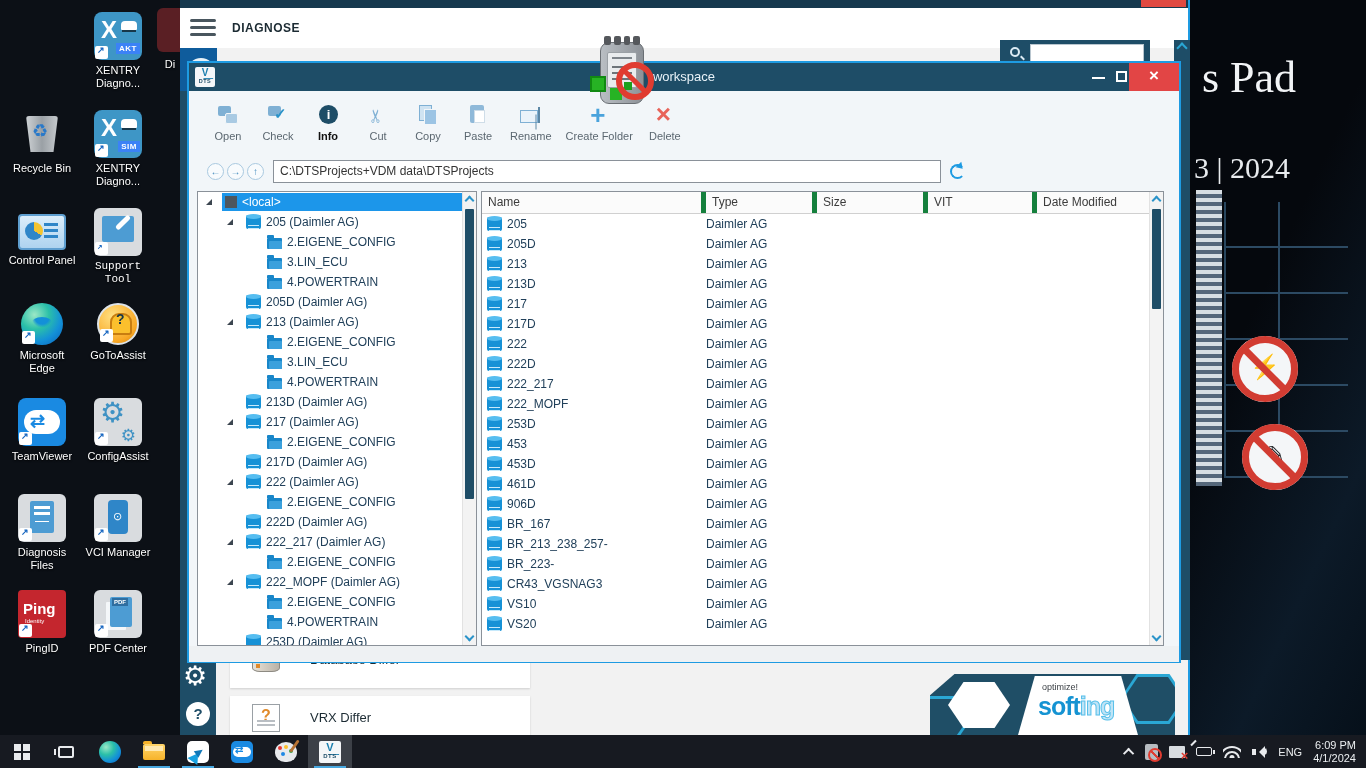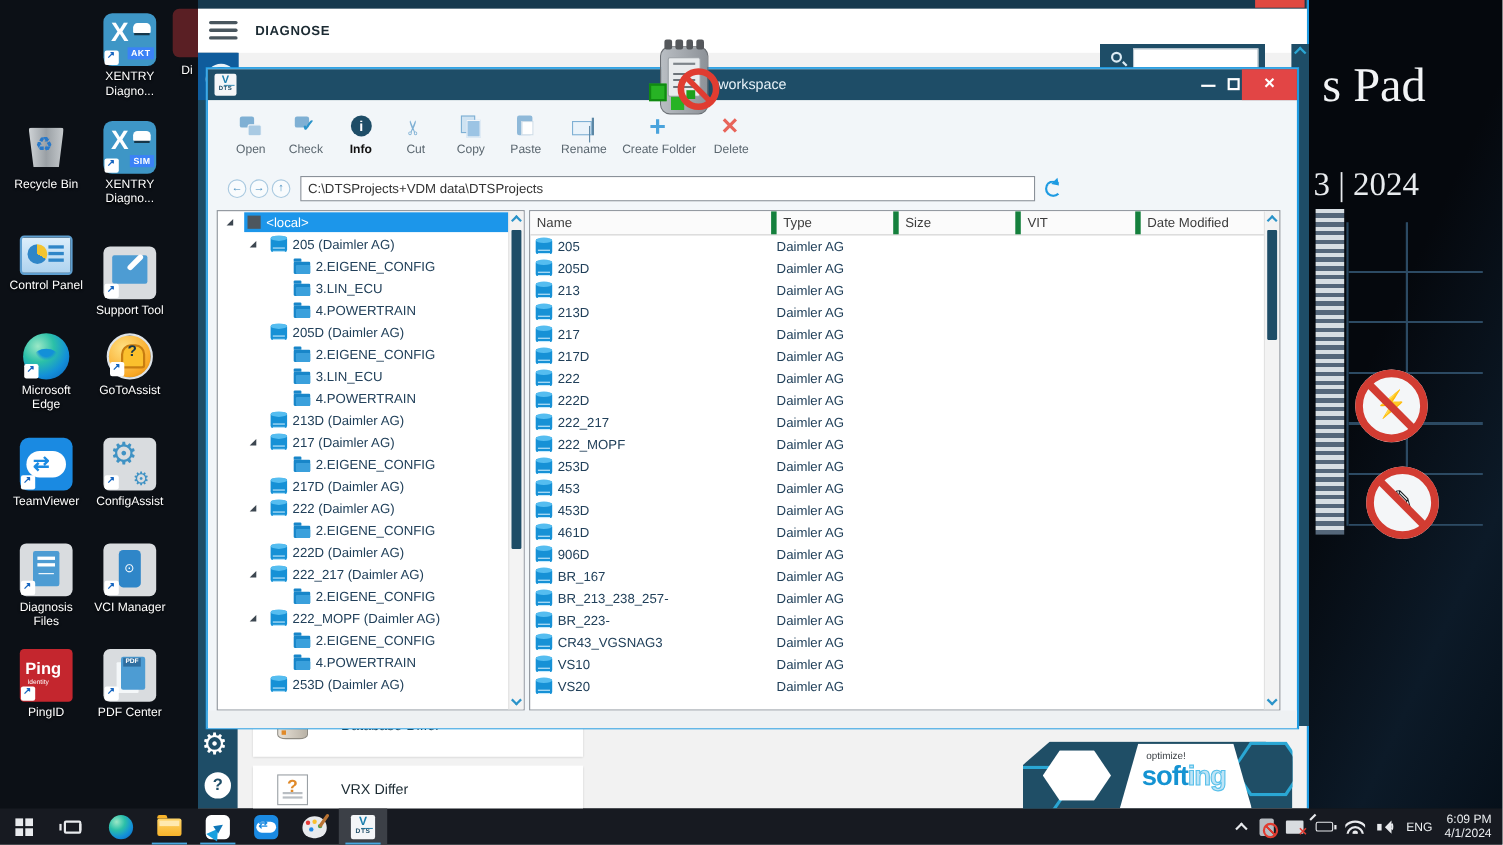--- a/index.html
+++ b/index.html
@@ -258,21 +258,21 @@
         <div class="icon-art art-xentry-sim">
           <span class="xbadge">SIM</span>
           <span class="shortcut"></span>
         </div>
         <div class="dt-label">XENTRY Diagno...</div>
       </div>
       <div class="dt-icon" style="left: 6px; top: 208px;">
         <div class="icon-art art-control-panel"></div>
         <div class="dt-label">Control Panel</div>
       </div>
-      <div class="dt-icon" style="left: 82px; top: 224px;">
+      <div class="dt-icon" style="left: 82px; top: 208px; font-family: Liberation Mono, monospace;">
         <div class="icon-art art-support-tool">
           <span class="shortcut"></span>
         </div>
         <div class="dt-label">Support Tool</div>
       </div>
       <div class="dt-icon" style="left: 6px; top: 300px;">
         <div class="icon-art art-edge">
           <span class="shortcut"></span>
         </div>
         <div class="dt-label">Microsoft Edge</div>
@@ -476,20 +476,27 @@
           <div class="tree-row">
             <span class="tree-content" style="margin-left: 66px;">
               <span class="folder-icon"></span>
               <span class="tree-label">4.POWERTRAIN</span>
             </span>
           </div>
           <div class="tree-row">
             <span class="tree-content" style="margin-left: 45px;">
               <span class="db-icon"></span>
               <span class="tree-label">205D (Daimler AG)</span>
+            </span>
+          </div>
+          <div class="tree-row">
+            <span class="expander" style="left: 29px;"></span>
+            <span class="tree-content" style="margin-left: 45px;">
+              <span class="db-icon"></span>
+              <span class="tree-label">213 (Daimler AG)</span>
             </span>
           </div>
           <div class="tree-row">
             <span class="tree-content" style="margin-left: 66px;">
               <span class="folder-icon"></span>
               <span class="tree-label">2.EIGENE_CONFIG</span>
             </span>
           </div>
           <div class="tree-row">
             <span class="tree-content" style="margin-left: 66px;">

